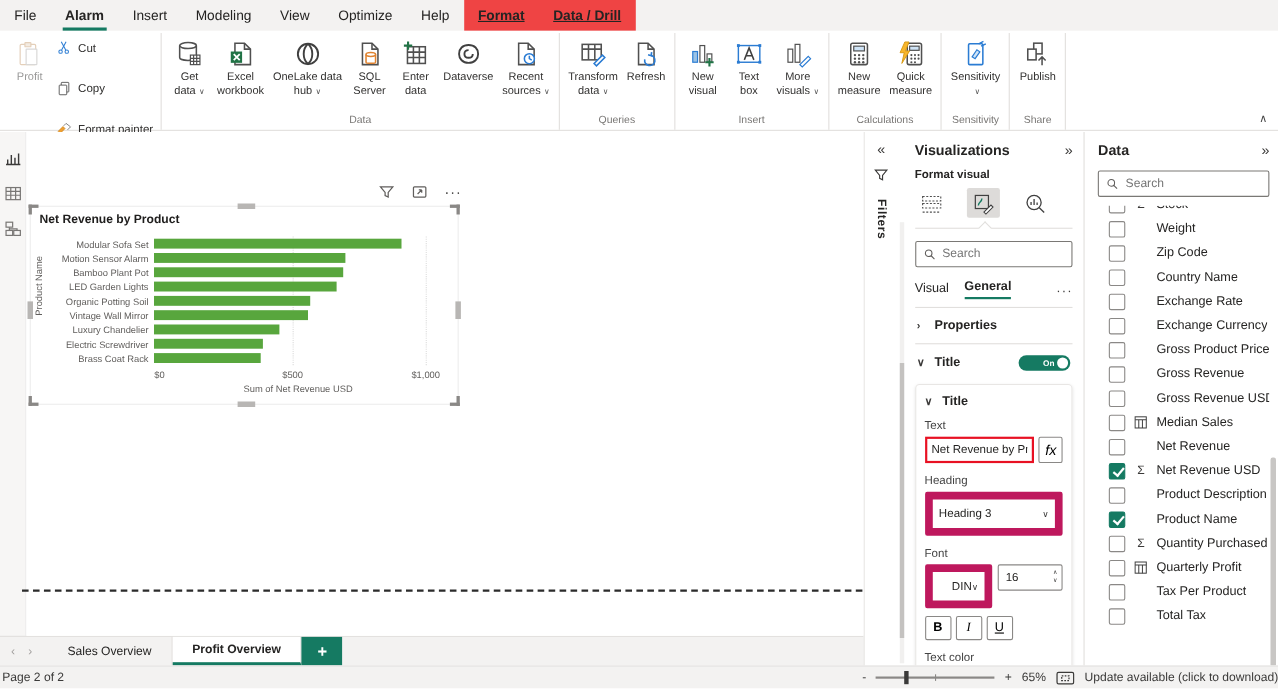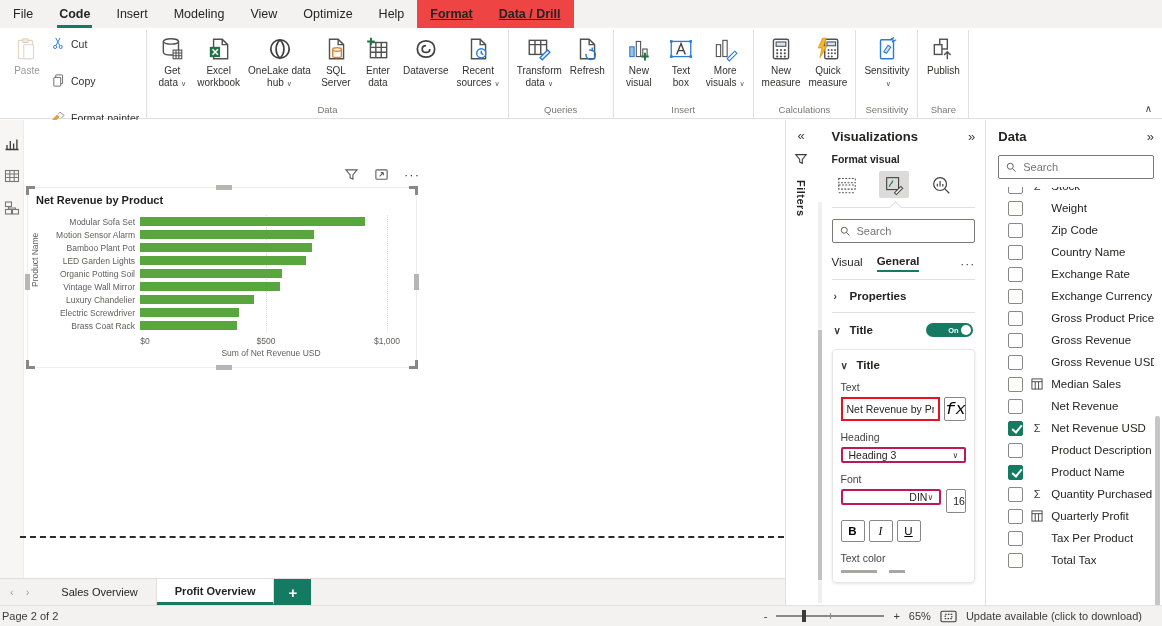--- a/index.html
+++ b/index.html
@@ -119,27 +119,27 @@
            font-size:7.5px; font-weight:700; display:flex; align-items:center; padding-left:22px; position:relative; cursor:pointer; }
   .knob{ position:absolute; right:2px; top:2px; width:10px; height:10px; border-radius:50%; background:#fff; }
   .card{ border:1px solid #e8e6e4; border-radius:4px; box-shadow:0 1px 3px rgba(0,0,0,.1);
          padding:9px 8px; margin-top:2px; }
   .card-head{ font-size:11.5px; font-weight:700; display:flex; align-items:center; gap:7px; }
   .fld-label{ font-size:10.5px; color:#444; margin-top:10px; }
   .text-row{ display:flex; gap:4px; margin-top:4px; align-items:center; }
   .text-input{ flex:1; min-width:0; height:24px; border:2px solid var(--red); padding:0 4px; font-size:10.5px;
                font-family:inherit; color:var(--txt); }
   .fx-btn{ width:22px; height:24px; flex:none; border:1px solid #8a8886; border-radius:2px; background:#fff;
-           font-style:italic; font-family:Liberation Mono, monospace; font-size:17px; cursor:pointer; }
-  .select{ height:16px; border:2px solid #be185d; border-radius:2px; display:flex; align-items:center;
+           font-style:italic; font-family:Liberation Sans, sans-serif; font-size:13px; cursor:pointer; }
+  .select{ height:40px; border:7px solid #be185d; border-radius:2px; display:flex; align-items:center;
            justify-content:space-between; padding:0 6px; font-size:10.5px; margin-top:4px; cursor:pointer; background:#fff; }
   .select .sc{ font-size:8px; color:#3b3a39; }
   .font-row{ display:flex; gap:5px; }
   .font-row .select{ flex:1;justify-content:flex-end; }
-  .spin{ width:20px; height:24px; margin-top:4px; border:1px solid #8a8886; border-radius:2px; background:#fff;
+  .spin{ width:59px; height:24px; margin-top:4px; border:1px solid #8a8886; border-radius:2px; background:#fff;
          display:flex; align-items:center; justify-content:space-between; padding:0 4px 0 6px; font-size:10.5px;gap:22px; }
   .spin .arr{ display:flex; flex-direction:column; font-size:5.5px; color:#3b3a39; line-height:1.2; }
   .biu{ display:flex; gap:4px; margin-top:7px; }
   .biu button{ width:24px; height:22px; border:1px solid #8a8886; border-radius:2px; background:#fff;
                font-size:11.5px; font-family:inherit; cursor:pointer; }
   .biu .b{ font-weight:700; } .biu .i{ font-style:italic; font-family:"Liberation Serif", serif; } .biu .u{ text-decoration:underline; }
   .swatch-row{ display:flex; gap:12px; margin-top:6px; }
   .sw{ height:3px; background:#a8a6a4; } .sw.w1{ width:36px; } .sw.w2{ width:16px; }
 
   
@@ -161,34 +161,34 @@
   .sheetbar{ height:27px; background:#f3f2f1; border-top:1px solid var(--line); display:flex; align-items:stretch; }
   .nav-arrows{ display:flex; align-items:center; gap:12px; padding:0 14px 0 10px; color:#a19f9d; font-size:11px; }
   .nav-arrows span{ cursor:pointer; }
   .sheet-tab{ display:flex; align-items:center; padding:0 18px; font-size:11px; border-right:1px solid #e1dfdd; cursor:pointer; white-space:nowrap; }
   .sheet-tab:first-of-type{ border-left:1px solid #e1dfdd; }
   .sheet-tab.active{ background:#fff; font-weight:700; border-bottom:3px solid var(--accent); }
   .add-tab{ width:37px; background:var(--accent); color:#fff; border:none; font-size:15px; font-weight:700; cursor:pointer; }
 
   
   .statusbar{ position:absolute; left:0; right:0; bottom:0; height:21px; background:#f3f2f1;
-              border-top:1px solid #e3e1df; display:flex; align-items:center; font-size:11px; color:#3b3a39; padding:0 20px 0 2px; }
+              border-top:1px solid #e3e1df; display:flex; align-items:center; font-size:11px; color:#3b3a39; padding:0 0 0 2px; }
   .sb-right{ margin-left:auto; display:flex; align-items:center; gap:9px; }
   .zslider{ position:relative; width:108px; height:2px; background:#8a8886; }
   .zthumb{ position:absolute; left:26px; top:-5px; width:4px; height:12px; background:#3b3a39; cursor:pointer; }
   .ztick{ position:absolute; left:54px; top:-2px; width:1px; height:6px; background:#8a8886; }
   .fit-icon svg{ width:17px; height:13px; display:block; }
   .update-link{ cursor:pointer; }
 </style>
 </head>
 <body>
 
 <div class="menubar">
     <div class="menu-item">File</div>
-    <div class="menu-item active">Code</div>
+    <div class="menu-item active">Alarm</div>
     <div class="menu-item">Insert</div>
     <div class="menu-item">Modeling</div>
     <div class="menu-item">View</div>
     <div class="menu-item">Optimize</div>
     <div class="menu-item">Help</div>
     <div class="menu-item contextual">Format</div>
     <div class="menu-item contextual">Data / Drill</div>
   </div>
 
 <div class="ribbon">
@@ -197,21 +197,21 @@
         <div class="rg-buttons">
           <button class="rb-large disabled">
             <span class="rb-icon">
               <svg viewBox="0 0 24 24">
                 <rect x="4" y="4" width="13" height="17" rx="1" fill="#fff" stroke="#caa176"></rect>
                 <rect x="8" y="2.5" width="5" height="3.5" rx="0.5" fill="#e8d9c6" stroke="#caa176"></rect>
                 <rect x="9" y="8" width="9" height="13" rx="0.5" fill="#fff" stroke="#b5b3b1"></rect>
               </svg>
             </span>
             <span class="rb-label-lines">
-              <span class="rb-line">Paste</span>
+              <span class="rb-line">Profit</span>
             </span>
           </button>
           <div class="small-stack">
             <button class="rb-small">
               <span class="rb-sicon">
                 <svg viewBox="0 0 24 24" fill="none" stroke="#2b7cd3" stroke-width="1.5">
                   <path d="M14.5 3 L8 15"></path>
                   <path d="M7.5 3 L14 15"></path>
                   <circle cx="6.5" cy="17.5" r="2.5"></circle>
                   <circle cx="15.5" cy="17.5" r="2.5"></circle>

